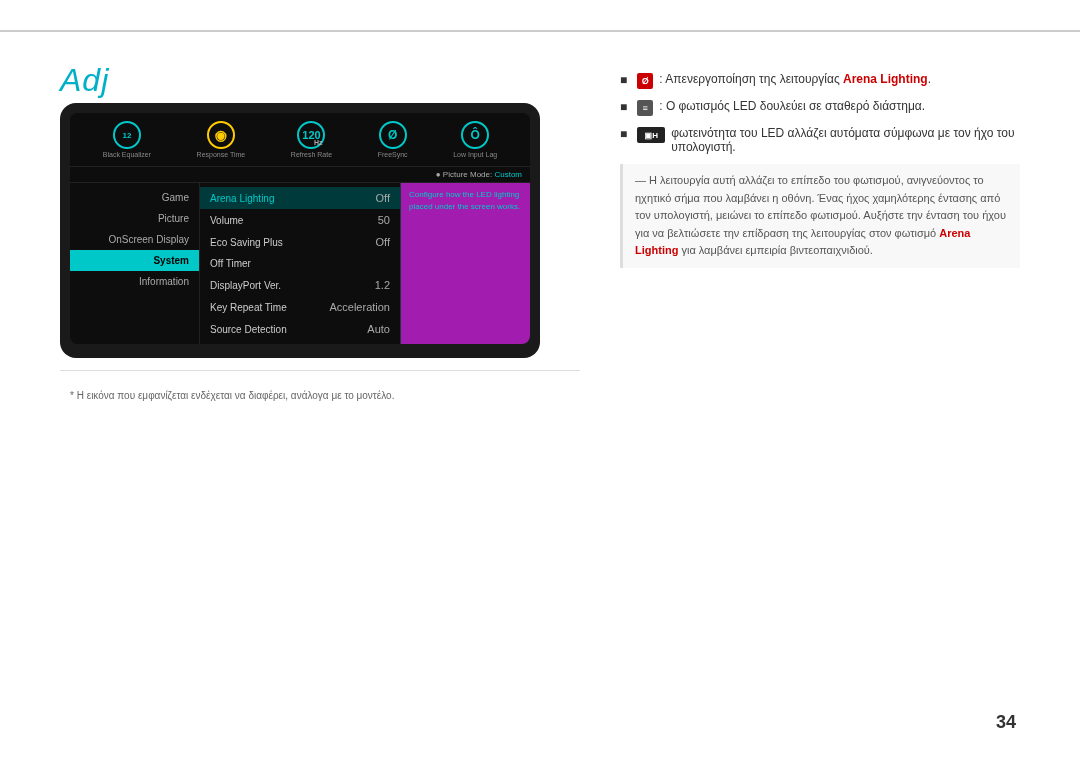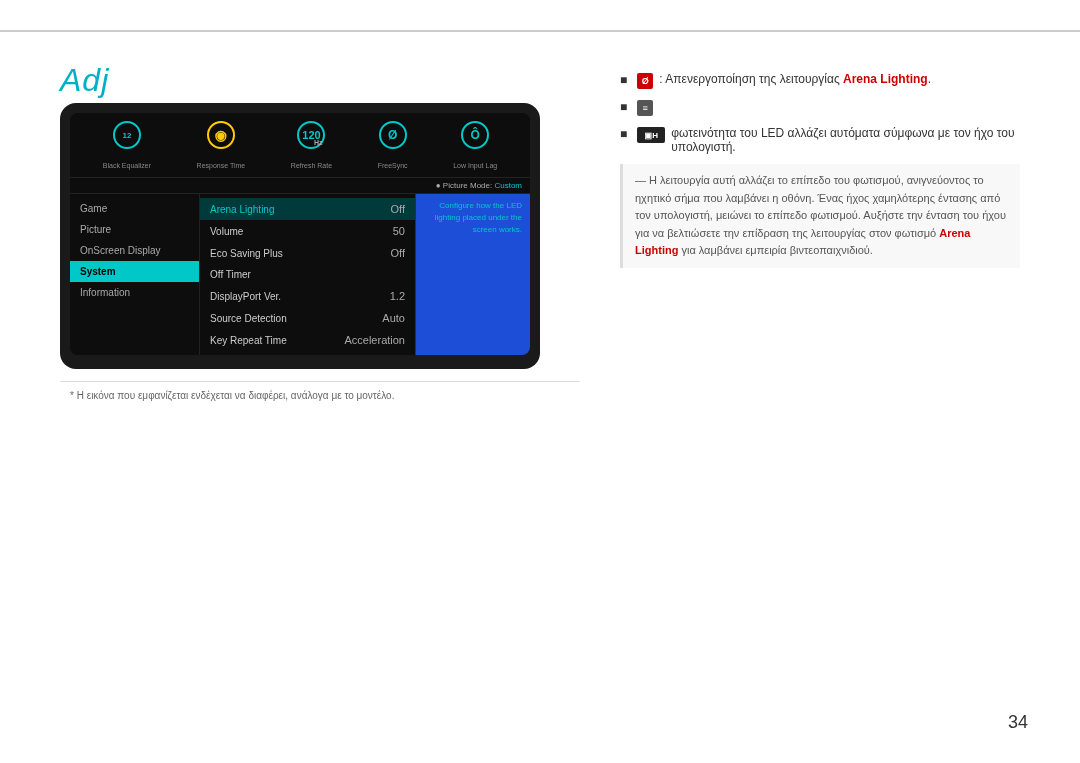--- a/index.html
+++ b/index.html
@@ -74,21 +74,21 @@
       justify-content: space-around;
       align-items: center;
       padding: 8px 10px;
       border-bottom: 1px solid #222;
     }
 
     .icon-item {
       display: flex;
       flex-direction: column;
       align-items: center;
-      gap: 13px;
+      gap: 2px;
     }
 
     .icon-circle {
       width: 28px;
       height: 28px;
       border-radius: 50%;
       border: 2px solid #00c8c8;
       display: flex;
       align-items: center;
       justify-content: center;
@@ -172,38 +172,37 @@
     .menu-right-item .item-value {
       color: #aaa;
       font-size: 11px;
     }
 
     .menu-wrapper {
       display: flex;
     }
 
     .config-panel {
-      width: 115px;
-      background: #1d4ed8;
+      width: 130px;
+      background: #a21caf;
       padding: 6px 8px;
       font-size: 8px;
       color: #00c8c8;
       line-height: 1.5;
       border-left: 1px solid #1a3a3a;
-      text-align: right;
     }
 
     
     .footnote {
       font-size: 10px;
       color: #666;
       margin-top: 12px;
       padding-left: 10px;
       border-top: 1px solid #ddd;
-      padding-top: 8px;
+      padding-top: 19px;
     }
 
     
     .bullet-list {
       list-style: none;
       padding: 0;
     }
 
     .bullet-list > li {
       display: flex;
@@ -225,24 +224,24 @@
       padding: 8px 12px;
       font-size: 11px;
       color: #555;
       line-height: 1.6;
       margin-top: 8px;
     }
 
     .page-number {
       position: absolute;
       bottom: 30px;
-      right: 52px;
+      right: 64px;
       font-size: 18px;
       color: #333;
-      font-weight: normal;
+      font-weight: bold;
     }
   </style>
 </head>
 <body>
 
 <div class="top-line"></div>
 
 <div class="content-area">
 
   <div class="left-panel">
@@ -272,21 +271,21 @@
             <div class="icon-circle teal-ring" style="color:#00c8c8; font-size:12px;">Ô</div>
             <div class="icon-label">Low Input Lag</div>
           </div>
         </div>
 
         <div class="picture-mode-badge">
           ● Picture Mode: <span>Custom</span>
         </div>
 
         <div class="menu-wrapper">
-          <div class="menu-area" style="flex:1;">
+          <div class="menu-area" style="flex:1;text-align:right;">
 
             <div class="menu-left">
               <div class="menu-left-item">Game</div>
               <div class="menu-left-item">Picture</div>
               <div class="menu-left-item">OnScreen Display</div>
               <div class="menu-left-item active">System</div>
               <div class="menu-left-item">Information</div>
             </div>
 
             <div class="menu-right">
@@ -303,26 +302,26 @@
                 <span class="item-value">Off</span>
               </div>
               <div class="menu-right-item">
                 <span>Off Timer</span>
               </div>
               <div class="menu-right-item">
                 <span>DisplayPort Ver.</span>
                 <span class="item-value">1.2</span>
               </div>
               <div class="menu-right-item">
+                <span>Key Repeat Time</span>
+                <span class="item-value">Acceleration</span>
+              </div>
+              <div class="menu-right-item">
                 <span>Source Detection</span>
                 <span class="item-value">Auto</span>
-              </div>
-              <div class="menu-right-item">
-                <span>Key Repeat Time</span>
-                <span class="item-value">Acceleration</span>
               </div>
             </div>
           </div>
 
           <div class="config-panel">
             <span>Configure how the LED lighting placed under the screen works.</span>
           </div>
         </div>
       </div>
     </div>
@@ -337,20 +336,23 @@
         <span style="margin-right:4px; margin-top:1px;">■</span>
         <span style="display:inline-flex; align-items:center; justify-content:center; width:16px; height:16px; background:#cc0000; color:#fff; font-size:9px; font-weight:bold; border-radius:2px; flex-shrink:0; margin-top:1px;">Ø</span>
         <span>
           : Απενεργοποίηση της λειτουργίας <span class="highlight-link">Arena Lighting</span>.
         </span>
       </li>
 
       <li>
         <span style="margin-right:4px; margin-top:1px;">■</span>
         <span style="display:inline-flex; align-items:center; justify-content:center; width:16px; height:16px; background:#555; color:#fff; font-size:9px; font-weight:bold; border-radius:2px; flex-shrink:0; margin-top:1px;">≡</span>
+        <span>
+          : Ο φωτισμός LED δουλεύει σε σταθερό διάστημα.
+        </span>
       </li>
 
       <li>
         <span style="margin-right:4px; margin-top:1px;">■</span>
         <span style="display:inline-flex; align-items:center; justify-content:center; width:28px; height:16px; background:#222; color:#fff; font-size:8px; font-weight:bold; border-radius:2px; flex-shrink:0; margin-top:1px;">▣H</span>
         <span>
           φωτεινότητα του LED αλλάζει αυτόματα σύμφωνα με τον ήχο του υπολογιστή.
         </span>
       </li>
     </ul>

